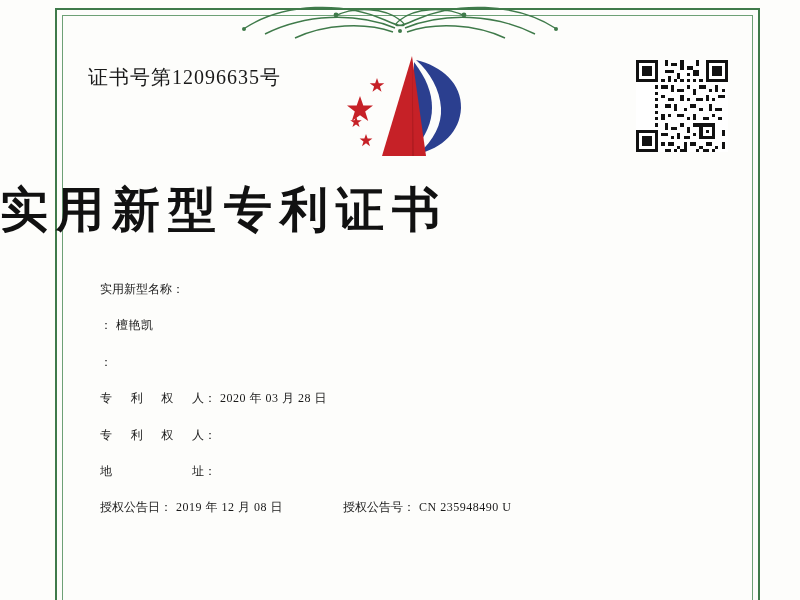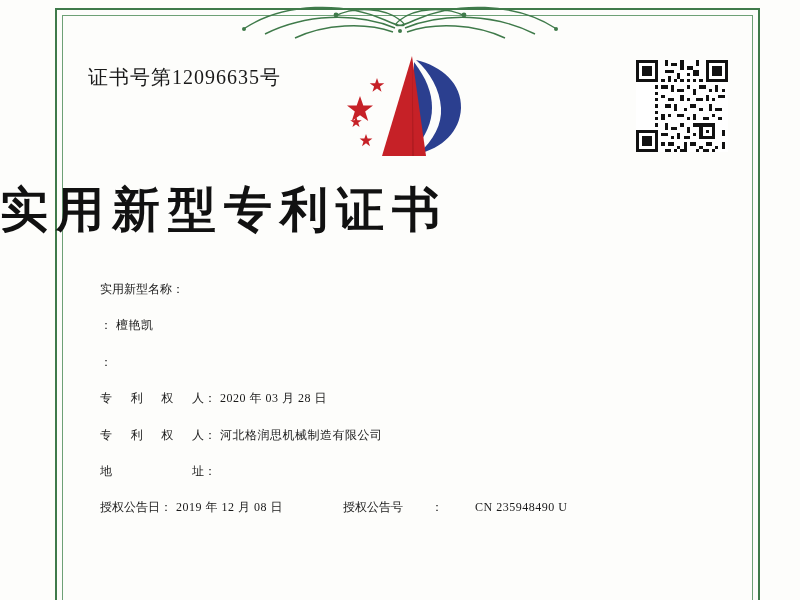--- a/index.html
+++ b/index.html
@@ -117,21 +117,20 @@
     white-space: nowrap;
     letter-spacing: 0.5px;
   }
   .row.last {
     margin-bottom: 8px;
   }
   .row.last .group2 {
     margin-left: 60px;
     display: flex;
     align-items: center;
-    gap: 28px;
   }
   .spread-4 {
     display: inline-block;
     width: 104px;
     text-align: justify;
     text-align-last: justify;
   }
   .spread-3 {
     display: inline-block;
     width: 104px;
@@ -332,21 +331,20 @@
 
     <div class="row">
       <span class="label spread-1">专利权人</span>
       <span class="colon">：</span>
       <span class="value">2020 年 03 月 28 日</span>
     </div>
 
     <div class="row">
       <span class="label spread-2">专利权人</span>
       <span class="colon">：</span>
-      <span class="value">河北格润思机械制造有限公司</span>
     </div>
 
     <div class="row">
       <span class="label spread-4">地址</span>
       <span class="colon">：</span>
     </div>
 
     <div class="row last">
       <span class="label">授权公告日</span>
       <span class="colon">：</span>

